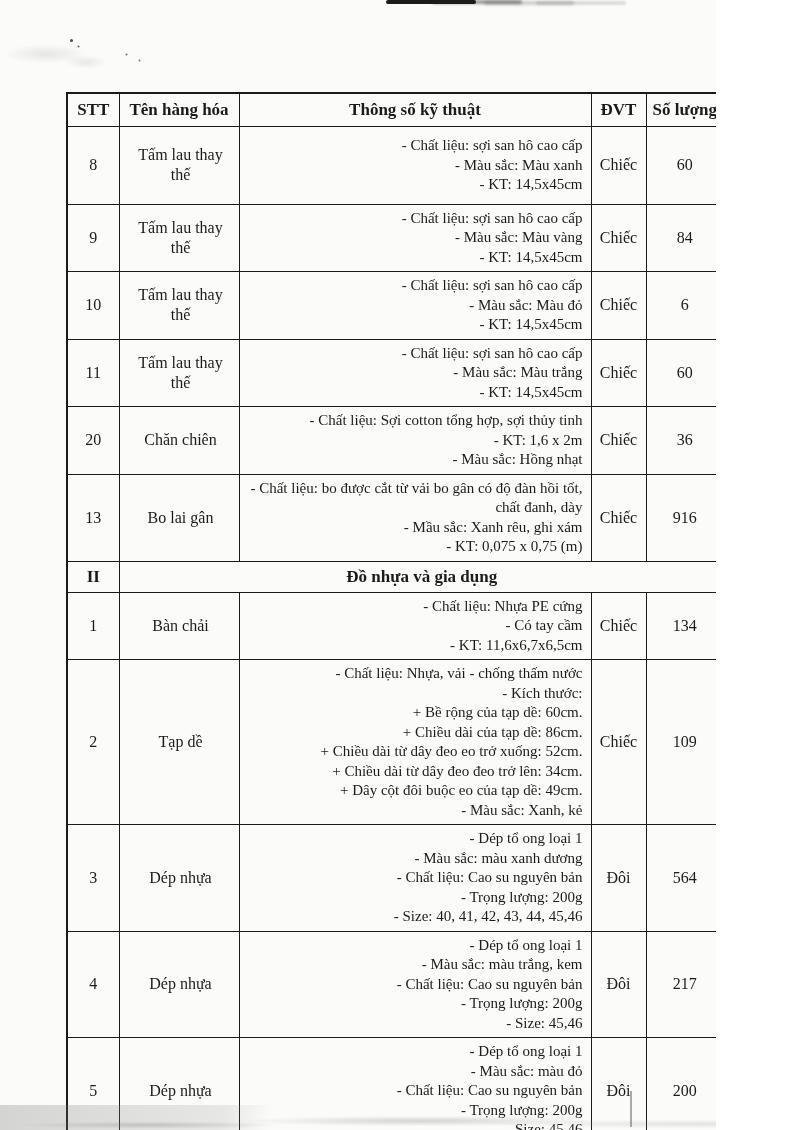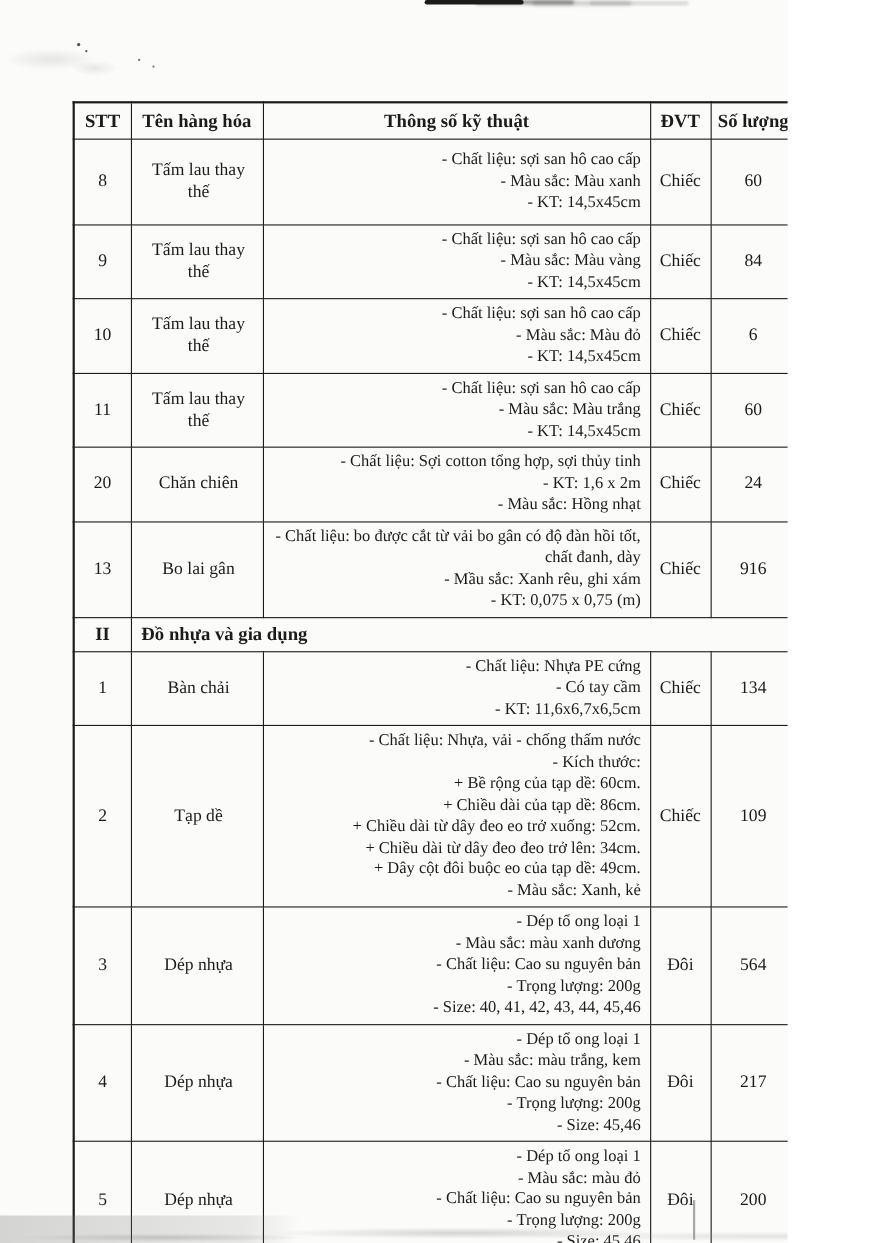--- a/index.html
+++ b/index.html
@@ -60,21 +60,21 @@
   td.cell-spec{
     text-align:right;
     padding:4px 8px;
     font-size:15px;
     line-height:19.5px;
   }
   tr.row-first td{padding-top:9px;padding-bottom:9px;}
   td.cell-section{
     font-weight:bold;
     font-size:17px;
-    text-align:left;
+    text-align:center;
     padding:5px 8px 5px 9px;
   }
   td.cell-section-stt{
     font-weight:bold;
     font-size:17px;
     text-align:center;
     padding:5px 2px;
   }
   .spec-line{white-space:normal;}
   
@@ -181,21 +181,21 @@
         </tr>
         <tr>
           <td class="cell-stt">20</td>
           <td class="cell-name">Chăn chiên</td>
           <td class="cell-spec">
             <div class="spec-line">- Chất liệu: Sợi cotton tổng hợp, sợi thủy tinh</div>
             <div class="spec-line">- KT: 1,6 x 2m</div>
             <div class="spec-line">- Màu sắc: Hồng nhạt</div>
           </td>
           <td class="cell-unit">Chiếc</td>
-          <td class="cell-qty">24</td>
+          <td class="cell-qty">36</td>
         </tr>
         <tr>
           <td class="cell-stt">13</td>
           <td class="cell-name">Bo lai gân</td>
           <td class="cell-spec">
             <div class="spec-line">- Chất liệu:  bo được cắt từ vải bo gân có độ đàn hồi tốt, chất đanh, dày</div>
             <div class="spec-line">- Mầu sắc: Xanh rêu, ghi xám</div>
             <div class="spec-line">- KT: 0,075 x 0,75 (m)</div>
           </td>
           <td class="cell-unit">Chiếc</td>

